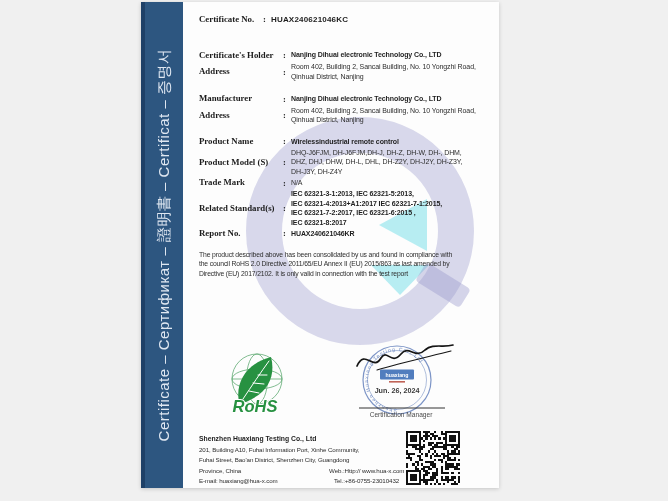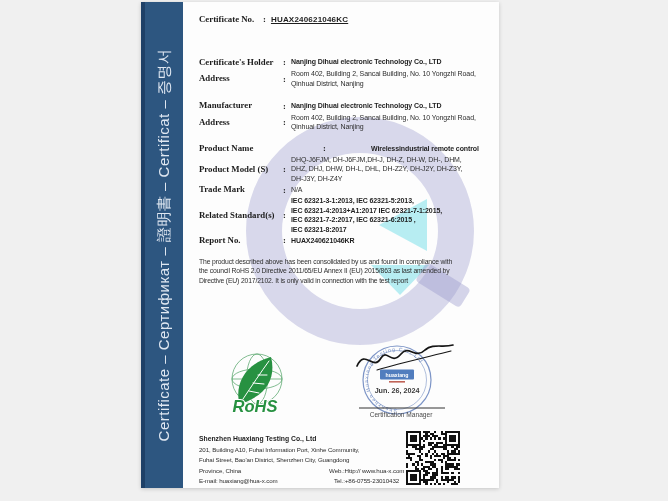--- a/index.html
+++ b/index.html
@@ -21,40 +21,40 @@
         clip-path:polygon(0 50%,100% 0,100% 100%);}
   .wm-cyan2{left:230px;top:263px;width:58px;height:30px;background:rgba(126,224,233,.55);
         clip-path:polygon(0 0,100% 0,50% 100%);}
   .wm-tail{left:276px;top:272px;width:52px;height:22px;background:rgba(154,156,204,.42);
         transform:rotate(32deg);border-radius:4px;}
   
   #content{position:absolute;left:42px;top:0;right:0;bottom:0;padding:12px 6px 0 16px;z-index:1;border-radius:23px;}
   .certline{display:flex;align-items:baseline;}
   .certline .lbl{display:inline-block;width:62px;font:bold 8.8px/1.2 "Liberation Serif",serif;color:#1c1c1c;}
   .certline .col{font:bold 8.8px/1.2 "Liberation Serif",serif;color:#1c1c1c;margin:0 5px 0 2px;}
-  .certline .val{font:bold 8px/1.2 "Liberation Sans",sans-serif;color:#1d1d1d;letter-spacing:.2px;text-decoration:underline;}
+  .certline .val{font:bold 8px/1.2 "Liberation Sans",sans-serif;color:#1d1d1d;letter-spacing:.2px;}
   .hdr{display:flex;justify-content:space-between;align-items:flex-start;}
   
   .logo{display:flex;align-items:flex-end;margin:-2px 13px 0 0;}
   .lg-a{font:bold 19px/1 "DejaVu Sans",sans-serif;color:#1b7ec2;letter-spacing:-.5px;}
   .lg-i{display:inline-flex;flex-direction:column;align-items:center;justify-content:flex-end;
         height:19px;width:5px;margin:0 1px;}
   .lg-dot{width:4.5px;height:4.5px;background:#f0860a;border-radius:1px;margin-bottom:2.5px;}
   .lg-stem{width:3.5px;height:10px;background:#1b7ec2;border-radius:1px;}
   
   .title{margin-top:20px;text-align:center;font:bold 20.5px/1.15 "Liberation Serif",serif;color:#141414;}
   
-  .rows{margin-top:32px;}
+  .rows{margin-top:25px;}
   .row{display:flex;align-items:center;}
   .row .lbl{width:84px;flex:none;font:bold 8.8px/1.2 "Liberation Serif",serif;color:#1c1c1c;}
   .row .col{width:8px;flex:none;font:bold 8.5px/1.2 "Liberation Serif",serif;color:#1c1c1c;text-align:left;}
   .row .val{flex:1;font:400 7px/9.6px "Liberation Sans",sans-serif;color:#2d2d2d;
         letter-spacing:-.1px;white-space:pre-line;}
   .row.bold .val{font-weight:bold;color:#1e1e1e;}
-  .mt2{margin-top:2px;}.mt12{margin-top:12px;}.mt11{margin-top:11px;gap:40px;}.mt1{margin-top:1px;}
+  .mt2{margin-top:2px;}.mt12{margin-top:12px;}.mt11{margin-top:11px;}.mt1{margin-top:1px;}
   .statement{margin-top:11px;width:290px;font:400 6.8px/9.4px "Liberation Sans",sans-serif;
         color:#2d2d2d;letter-spacing:-.15px;white-space:pre-line;}
   
   #rohs{position:absolute;left:82px;top:350px;z-index:2;font-style:italic;}
   #stamp{position:absolute;left:210px;top:334px;z-index:2;}
   
   #footer{position:absolute;left:58px;top:432px;width:210px;z-index:2;}
   #footer .co{font:bold 6.8px/10.5px "Liberation Sans",sans-serif;color:#1d1d1d;}
   #footer .ln{font:400 6.2px/10.5px "Liberation Sans",sans-serif;color:#2d2d2d;letter-spacing:-.1px;}
   #footer .pair{display:flex;}

